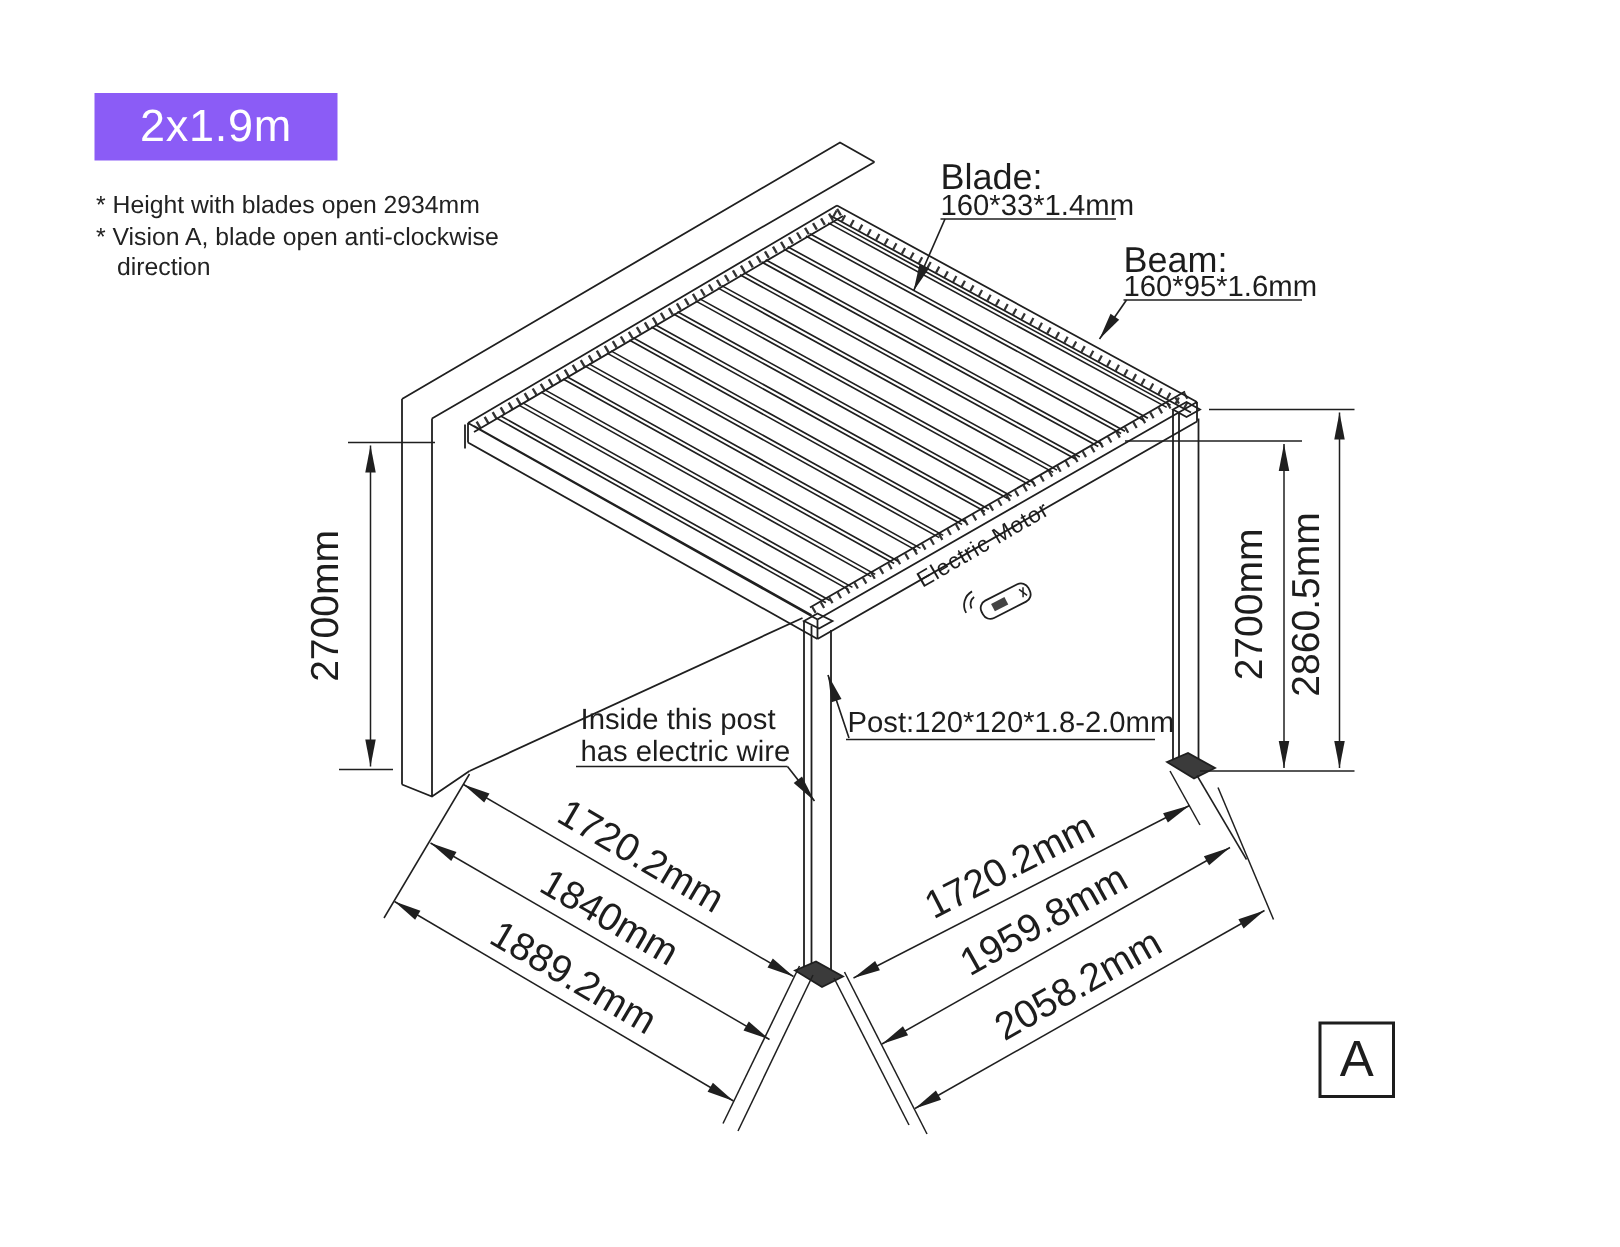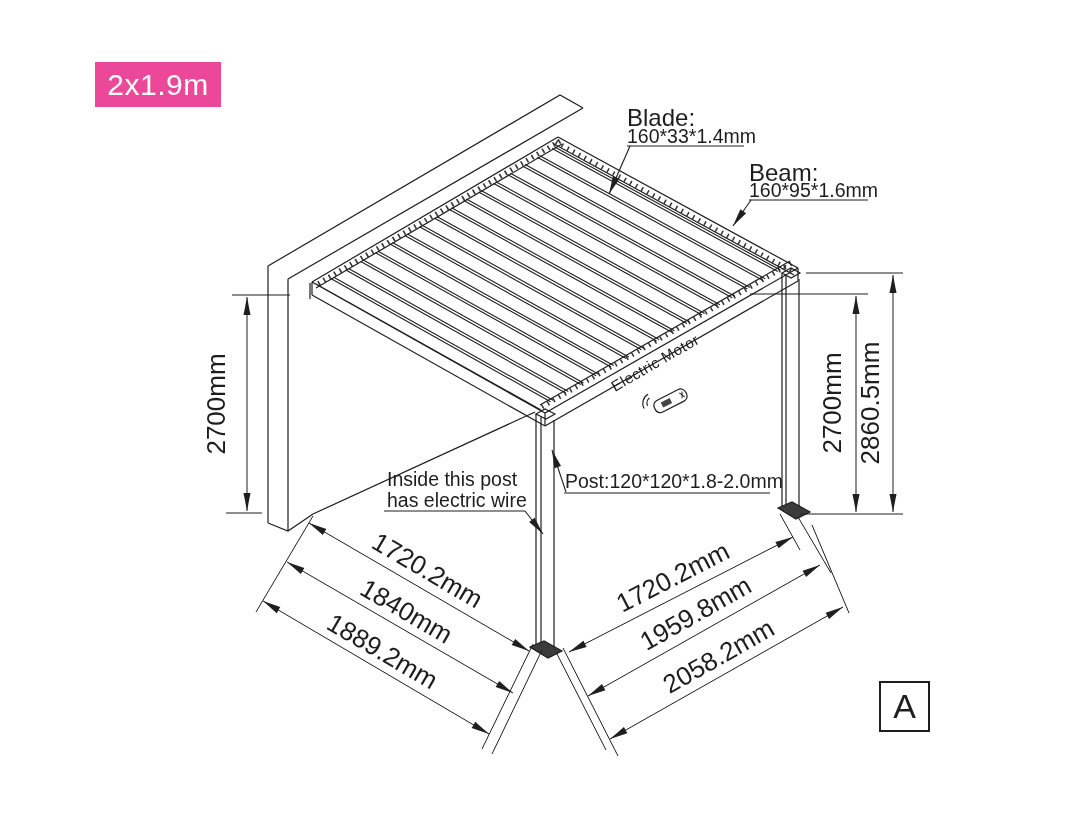--- a/index.html
+++ b/index.html
@@ -1,37 +1,42 @@
 <!DOCTYPE html>
 <html><head>
 <meta charset="utf-8">
 <style>
   html,body{margin:0;padding:0;background:#ffffff;}
   body{width:1080px;height:831px;position:relative;font-family:"Liberation Sans",sans-serif;color:#1d1d1d;}
   .stage{position:absolute;inset:0;width:1080px;height:831px;overflow:hidden;background:#fff;}
-  .badge{position:absolute;left:63px;top:62px;width:126px;height:45px;background:#ec4899;color:#fff;
-         display:flex;align-items:center;justify-content:center;font-size:30px;letter-spacing:.5px;margin-left:32px;}
+  .badge{position:absolute;left:63px;top:62px;width:162px;height:45px;background:#8b5cf6;color:#fff;
+         display:flex;align-items:center;justify-content:center;font-size:30px;letter-spacing:.5px;}
   .notes{position:absolute;left:64px;top:127px;font-size:16.5px;line-height:20.5px;color:#222;}
   .notes .indent{padding-left:14px;}
   .viewbox{position:absolute;left:879px;top:681px;width:47px;height:47px;border:2.5px solid #1d1d1d;
            display:flex;align-items:center;justify-content:center;font-size:34px;color:#1d1d1d;background:#fff;}
   svg{position:absolute;left:0;top:0;}
   svg text{fill:#1d1d1d;}
   .lbl{font-size:24px;}
   .sz{font-size:19.5px;}
   .dim{font-size:26px;}
   .motor{font-size:15px;letter-spacing:.5px;}
 </style>
 </head>
 <body>
 
 <div class="stage">
 
   <div class="badge">2x1.9m</div>
 
+  <div class="notes">
+    <div>* Height with blades open 2934mm</div>
+    <div>* Vision A, blade open anti-clockwise</div>
+    <div class="indent">direction</div>
+  </div>
 
   <svg width="1080" height="831" viewBox="0 0 1080 831">
     <defs>
       <marker id="arr" markerWidth="20" markerHeight="9" refX="19" refY="4.5" orient="auto-start-reverse" markerUnits="userSpaceOnUse">
         <path d="M19,4.5 L1,1 L1,8 Z" fill="#1f1f1f"></path>
       </marker>
     </defs>
 
     <g stroke="#1f1f1f" stroke-width="1.2" fill="none">
       <path d="M268,266 L560,95 L583,108 M288,279 L583,108 M268,266 L268,523 M288,279 L288,531 M268,523 L288,531 L313,514"></path>

